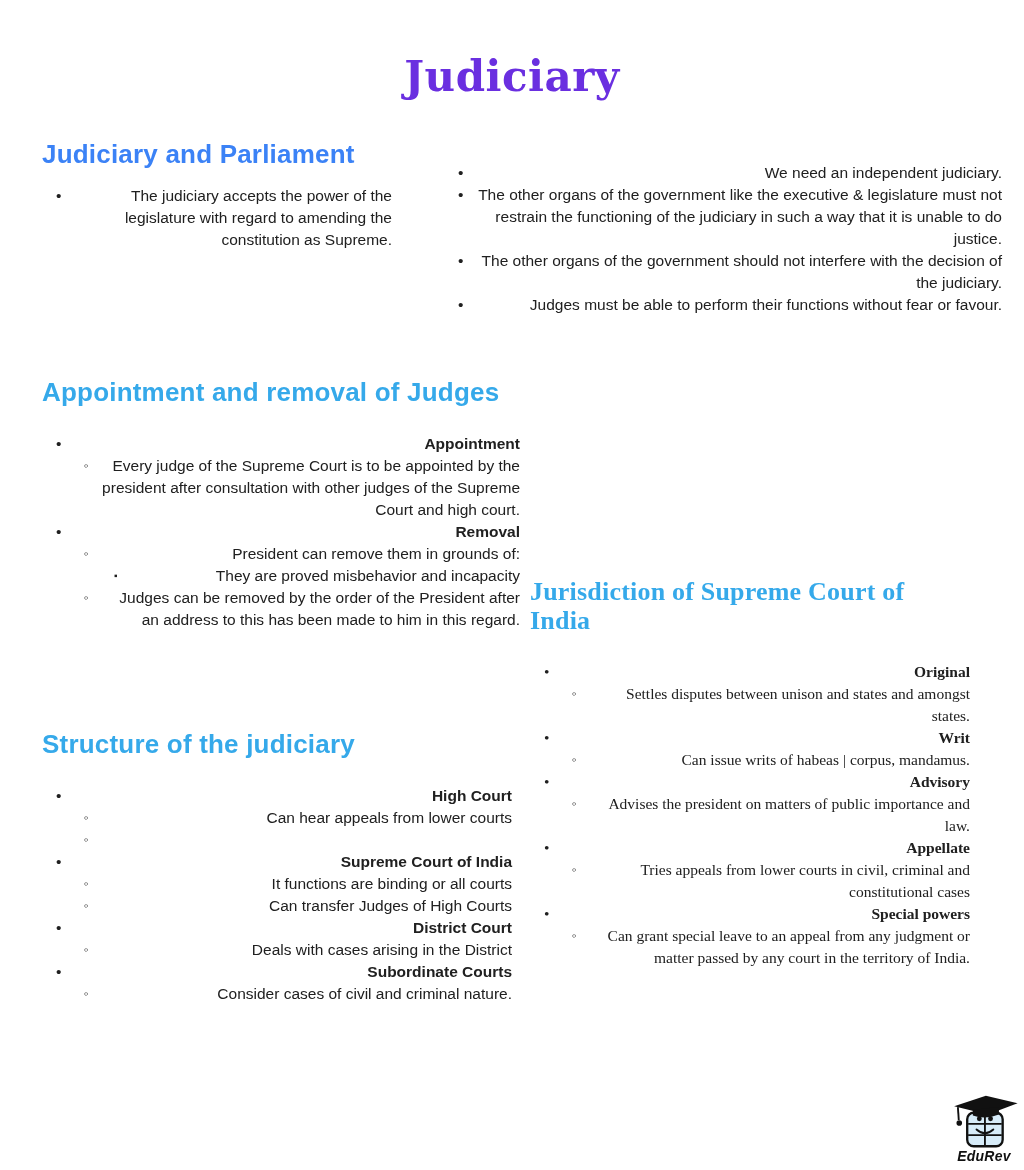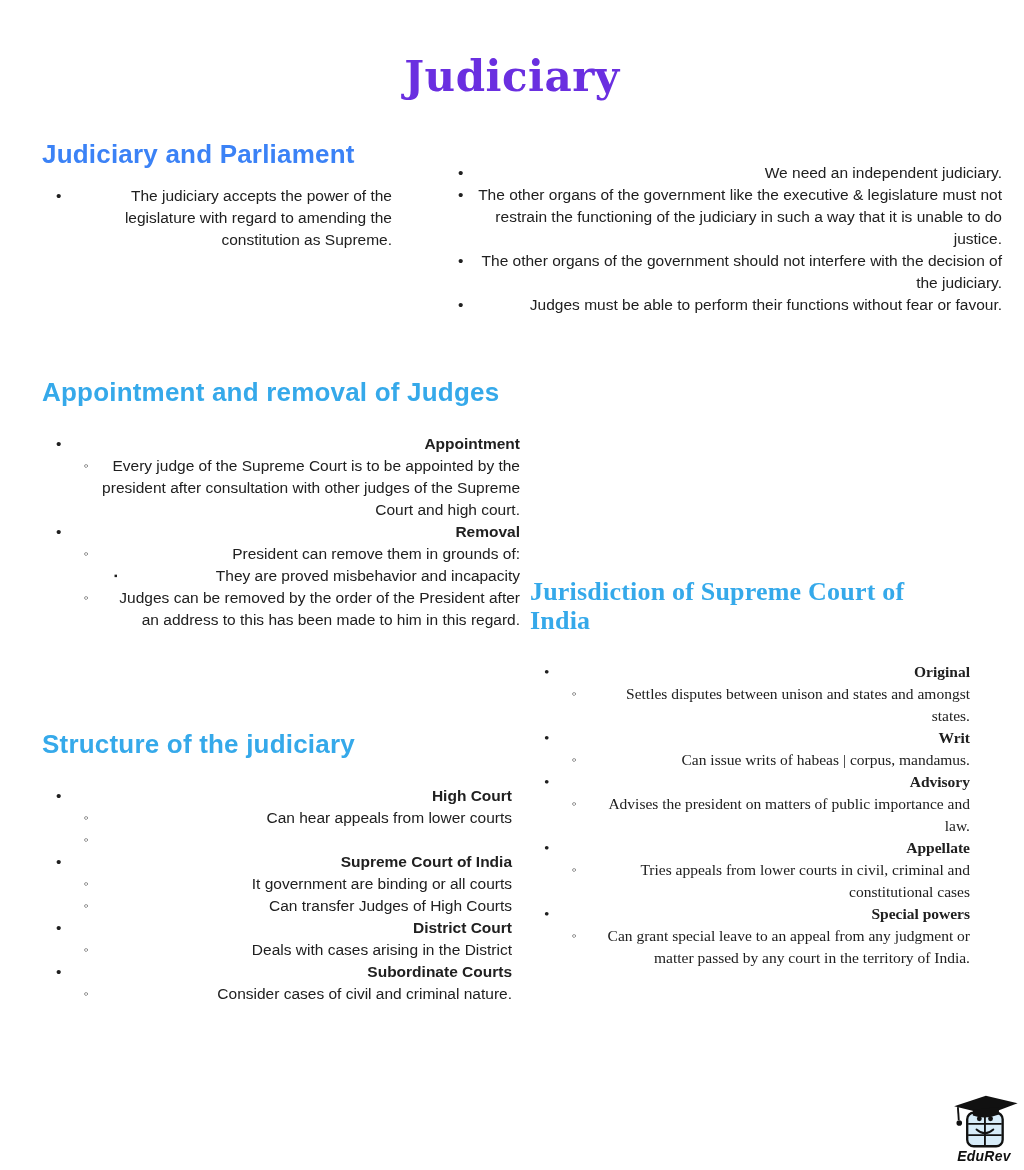--- a/index.html
+++ b/index.html
@@ -210,21 +210,21 @@
         </div>
         <div class="li lv2">
           <span class="bullet">◦</span>
         </div>
         <div class="li lv1 bold">
           <span class="bullet">•</span>
           <span class="txt">Supreme Court of India</span>
         </div>
         <div class="li lv2">
           <span class="bullet">◦</span>
-          <span class="txt">It government are binding or all courts</span>
+          <span class="txt">It functions are binding or all courts</span>
         </div>
         <div class="li lv2">
           <span class="bullet">◦</span>
           <span class="txt">Can transfer Judges of High Courts</span>
         </div>
         <div class="li lv1 bold">
           <span class="bullet">•</span>
           <span class="txt">District Court</span>
         </div>
         <div class="li lv2">

